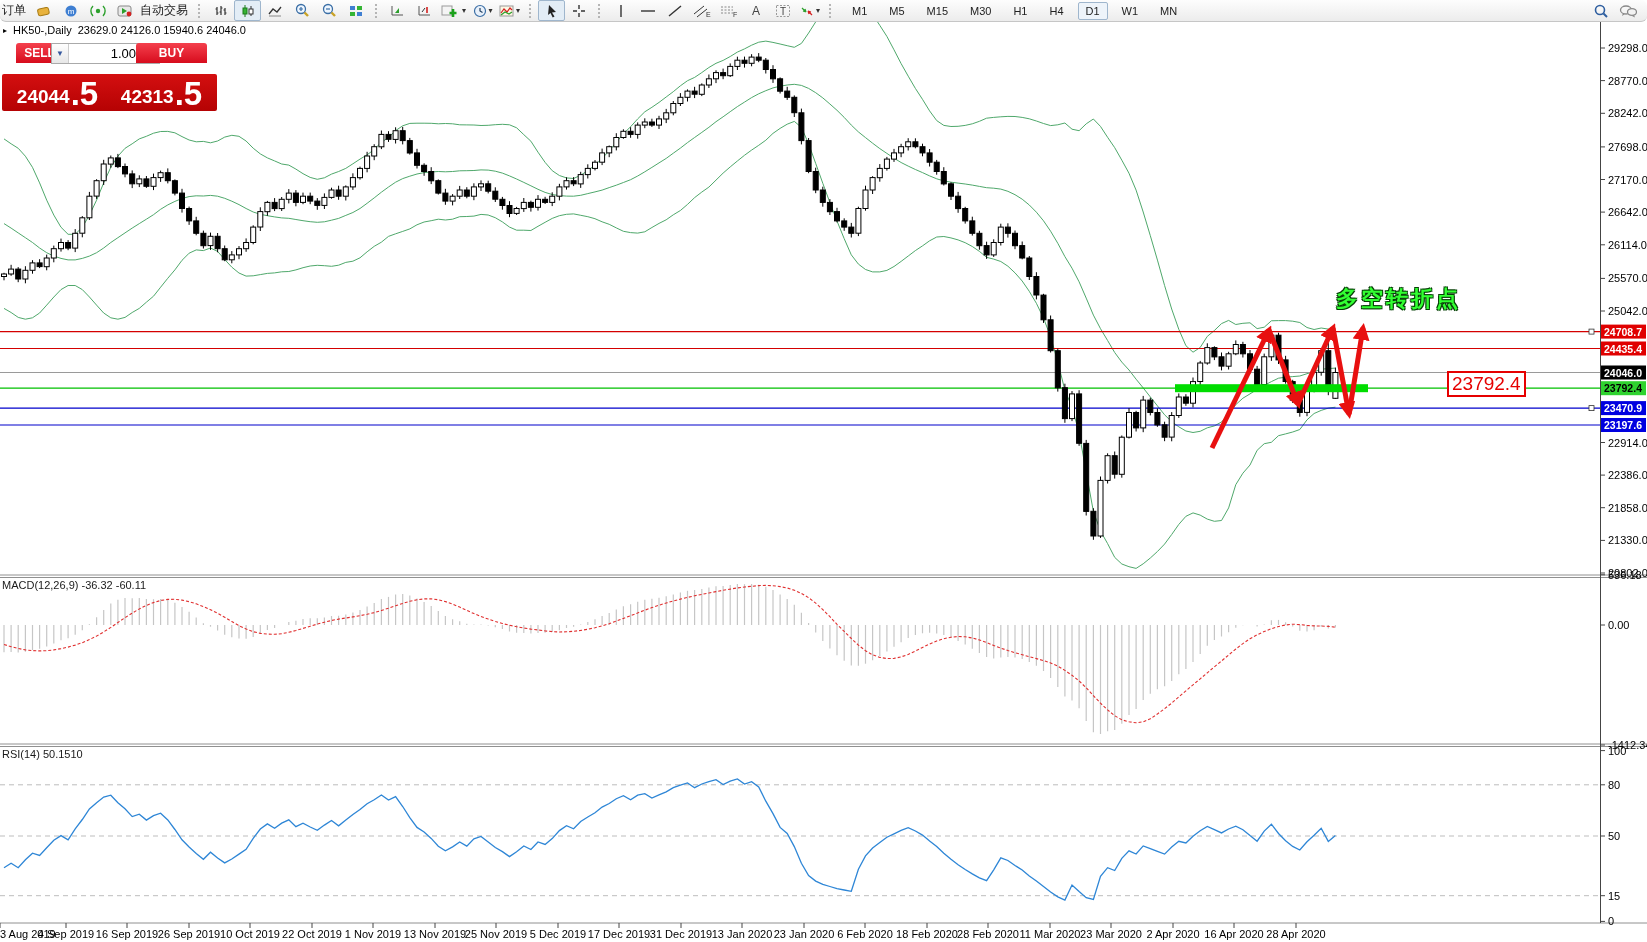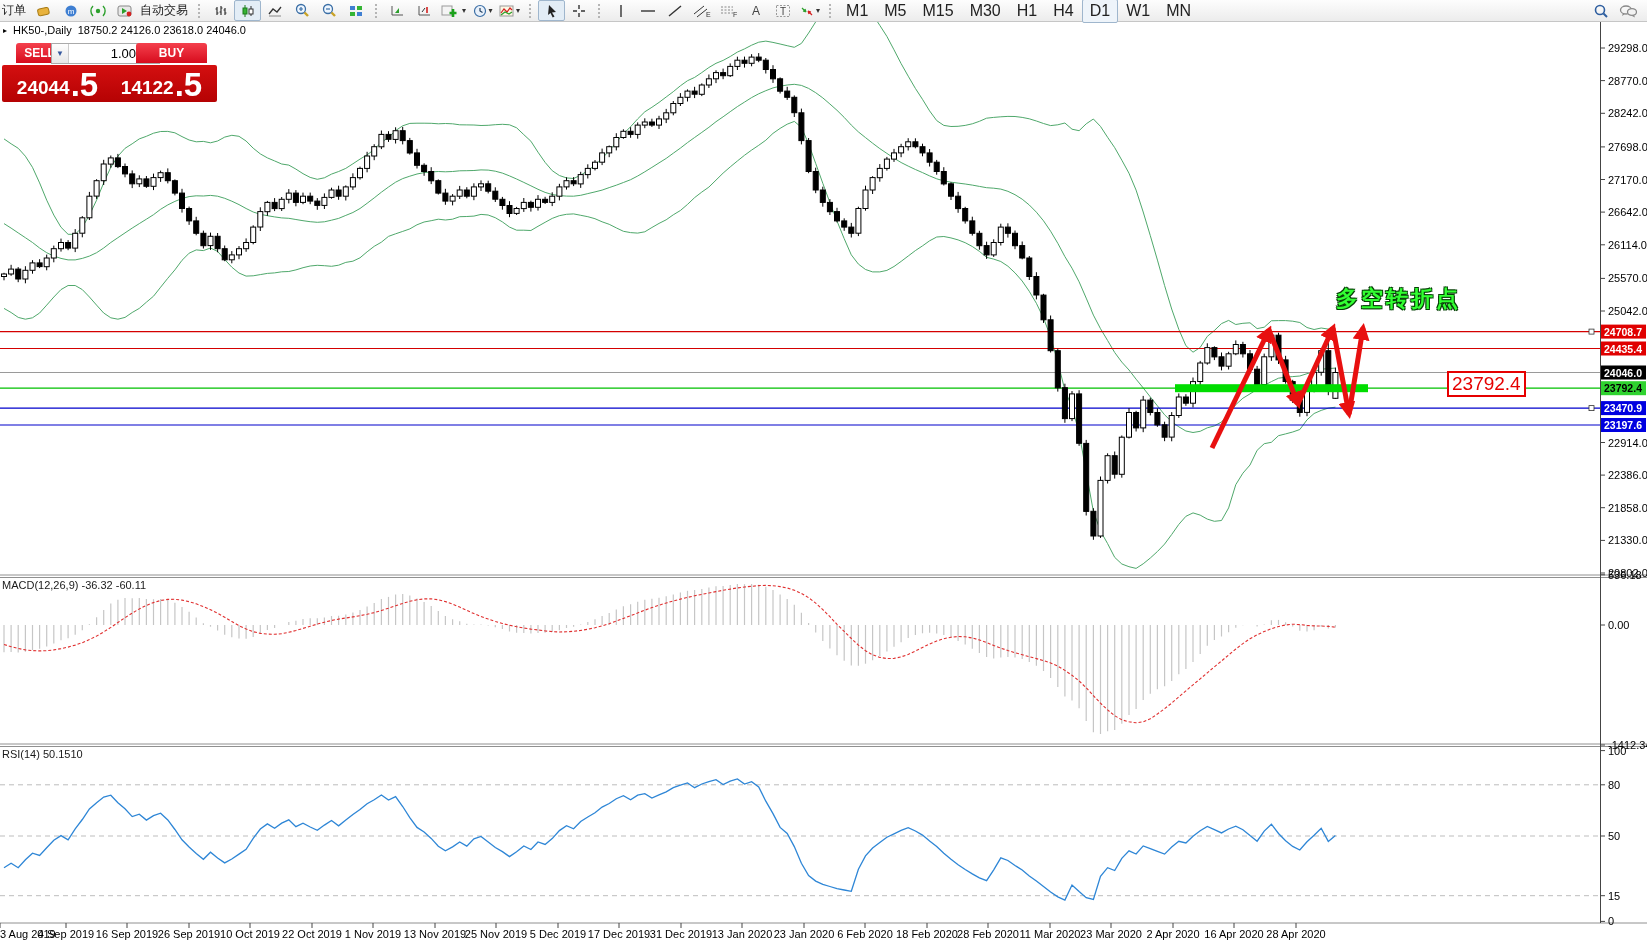--- a/index.html
+++ b/index.html
@@ -1,40 +1,40 @@
 <!DOCTYPE html>
 <html><head>
 <meta charset="utf-8">
 <style>
   html,body{margin:0;padding:0;background:#fff;font-family:"Liberation Sans",sans-serif;}
   #app{position:relative;width:1647px;height:942px;background:#fff;overflow:hidden;}
   
-  #toolbar{position:absolute;left:0;top:0;width:1647px;height:21px;background:linear-gradient(#fdfdfd,#ececec);border-bottom:1px solid #c6c6c6;display:flex;align-items:center;font-size:12px;color:#222;}
+  #toolbar{position:absolute;left:0;top:0;width:1647px;height:21px;background:linear-gradient(#fdfdfd,#ececec);border-bottom:1px solid #c6c6c6;display:flex;align-items:center;font-size:12px;color:#222;border-radius:6px;}
   .grip{width:3px;height:14px;border-left:2px dotted #b5b5b5;margin:0 4px 0 6px;}
   .tbb{height:19px;min-width:21px;display:flex;align-items:center;justify-content:center;padding:0 2px;border:1px solid transparent;border-radius:2px;}
   .tbb.on{border:1px solid #9fb6cd;background:#e3edf6;}
   .tbtxt{padding:0 4px 0 2px;white-space:nowrap;}
   .caret{font-size:8px;color:#333;margin-left:1px;}
-  .tf{font-size:16px;padding:2px 7px;color:#222;border:1px solid transparent;border-radius:2px;}
+  .tf{font-size:11px;padding:2px 7px;color:#222;border:1px solid transparent;border-radius:2px;margin-left:6px;}
   .tf.on{border:1px solid #9fb6cd;background:#eef4fa;}
   #tb-right{position:absolute;right:6px;top:1px;display:flex;align-items:center;}
   
   #symline{position:absolute;left:3px;top:24px;font-size:11px;color:#000;display:flex;align-items:center;gap:6px;}
   #symline .tri{font-size:8px;}
   
   #ocp{position:absolute;left:2px;top:43px;width:205px;height:60px;}
   .ocp-row1{position:absolute;left:0;top:0;width:205px;height:20px;}
   .ocp-btn{position:absolute;top:0;height:20px;background:linear-gradient(#f4404d,#d70c1d);color:#fff;font-weight:bold;font-size:12px;display:flex;align-items:center;justify-content:center;border-radius:3px 3px 0 0;}
   #sellbtn{left:0;width:47px;margin-left:14px;}
   #buybtn{right:0;width:71px;}
   .vol{position:absolute;left:49px;top:0;width:107px;height:19px;background:#fff;border:1px solid #aaa;display:flex;}
   .volbtn{width:16px;height:100%;background:linear-gradient(#fefefe,#e7e7e7);border-right:1px solid #ccc;color:#35589e;font-size:8px;display:flex;align-items:center;justify-content:center;}
   .volbtn.r{border-right:none;border-left:1px solid #ccc;}
   .volval{flex:1;display:flex;align-items:center;justify-content:flex-end;padding-right:6px;font-size:13px;color:#000;text-align:right;}
-  .pricebox{position:absolute;top:22px;width:111px;height:37px;background:linear-gradient(#d40f10,#b50203);color:#fff;display:flex;align-items:flex-end;justify-content:center;border-radius:2px;padding-bottom:3px;box-sizing:border-box;}
+  .pricebox{position:absolute;top:31px;width:111px;height:37px;background:linear-gradient(#d40f10,#b50203);color:#fff;display:flex;align-items:flex-end;justify-content:center;border-radius:2px;padding-bottom:3px;box-sizing:border-box;}
   #sellprice{left:0;} #buyprice{left:104px;}
   .pmain{font-size:19px;font-weight:bold;line-height:22px;}
   .pfrac{font-size:33px;font-weight:bold;line-height:28px;margin-left:1px;}
   
   #anno-cn{position:absolute;left:1336px;top:284px;font-size:22px;font-weight:bold;color:#32ff32;text-shadow:1px 1px 0 #063f06,-1px -1px 0 #063f06,1px -1px 0 #063f06,-1px 1px 0 #063f06;letter-spacing:3px;white-space:nowrap;}
   #anno-price{position:absolute;left:1447px;top:371px;border:2px solid #e60000;color:#e60000;font-size:19px;padding:0 3px;background:#fff;line-height:22px;}
   .indlabel{position:absolute;left:2px;font-size:11px;color:#1a1a1a;white-space:nowrap;}
   #macdlabel{top:579px;} #rsilabel{top:748px;}
   svg text{font-family:"Liberation Sans",sans-serif;}
 </style>
@@ -954,39 +954,39 @@
         <line x1="1234" y1="901" x2="1234" y2="906" stroke="#444"></line>
         <text x="1234" y="916" text-anchor="middle">16 Apr 2020</text>
         <line x1="1296" y1="901" x2="1296" y2="906" stroke="#444"></line>
         <text x="1296" y="916" text-anchor="middle">28 Apr 2020</text>
       </g>
     </svg>
 
   <div id="symline">
     <span class="tri">▸</span>
     <span>HK50-,Daily</span>
-    <span>18750.2 24126.0 23618.0 24046.0</span>
+    <span>23629.0 24126.0 15940.6 24046.0</span>
   </div>
 
   <div id="ocp">
     <div class="ocp-row1">
       <div class="ocp-btn" id="sellbtn">SELL</div>
       <div class="vol">
         <div class="volbtn">▼</div>
         <div class="volval">1.00</div>
         <div class="volbtn r">▲</div>
       </div>
       <div class="ocp-btn" id="buybtn">BUY</div>
     </div>
     <div class="pricebox" id="sellprice">
       <span class="pmain">24044</span>
       <span class="pfrac">.5</span>
     </div>
     <div class="pricebox" id="buyprice">
-      <span class="pmain">14122</span>
+      <span class="pmain">42313</span>
       <span class="pfrac">.5</span>
     </div>
   </div>
 
   <div id="anno-cn">多空转折点</div>
   <div id="anno-price">23792.4</div>
   <div class="indlabel" id="macdlabel">MACD(12,26,9) -36.32 -60.11</div>
   <div class="indlabel" id="rsilabel">RSI(14) 50.1510</div>
 
 </div>

